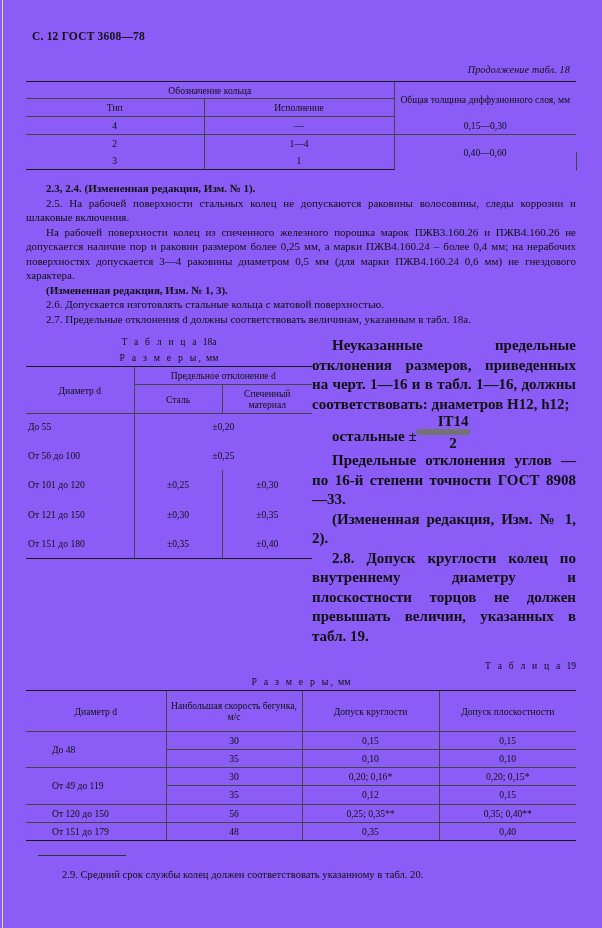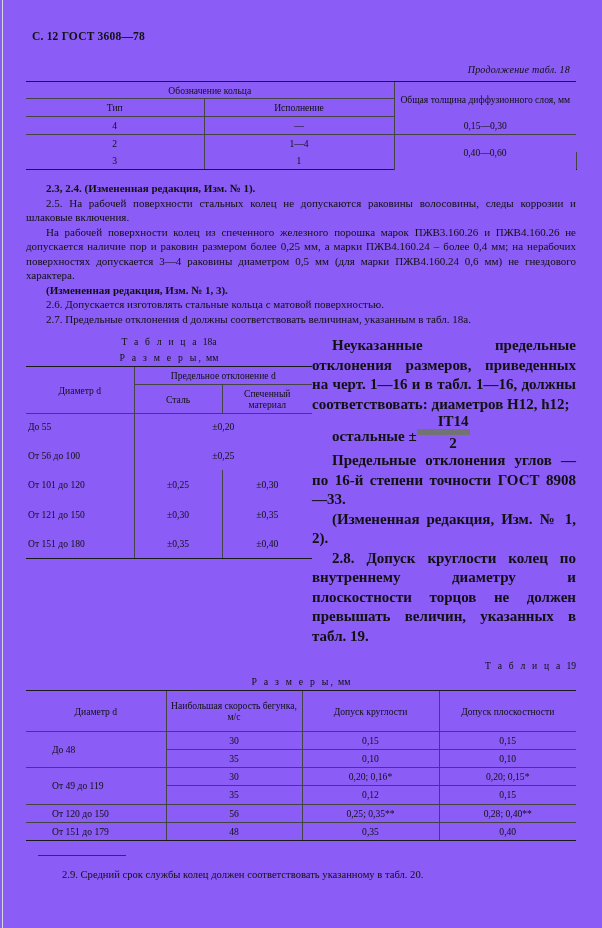--- a/index.html
+++ b/index.html
@@ -321,21 +321,21 @@
           <tr>
             <td class="vl hr-thin">35</td>
             <td class="vl hr-thin">0,12</td>
             <td class="vl hr-thin">0,15</td>
           </tr>
 
           <tr>
             <td class="lcell hr-thin">От 120 до 150</td>
             <td class="vl hr-thin">56</td>
             <td class="vl hr-thin">0,25; 0,35**</td>
-            <td class="vl hr-thin">0,28; 0,40**</td>
+            <td class="vl hr-thin">0,35; 0,40**</td>
           </tr>
           <tr>
             <td class="lcell hr-thin hb-thick">От 151 до 179</td>
             <td class="vl hr-thin hb-thick">48</td>
             <td class="vl hr-thin hb-thick">0,35</td>
             <td class="vl hr-thin hb-thick">0,40</td>
           </tr>
         </tbody>
       </table>
     </div>

